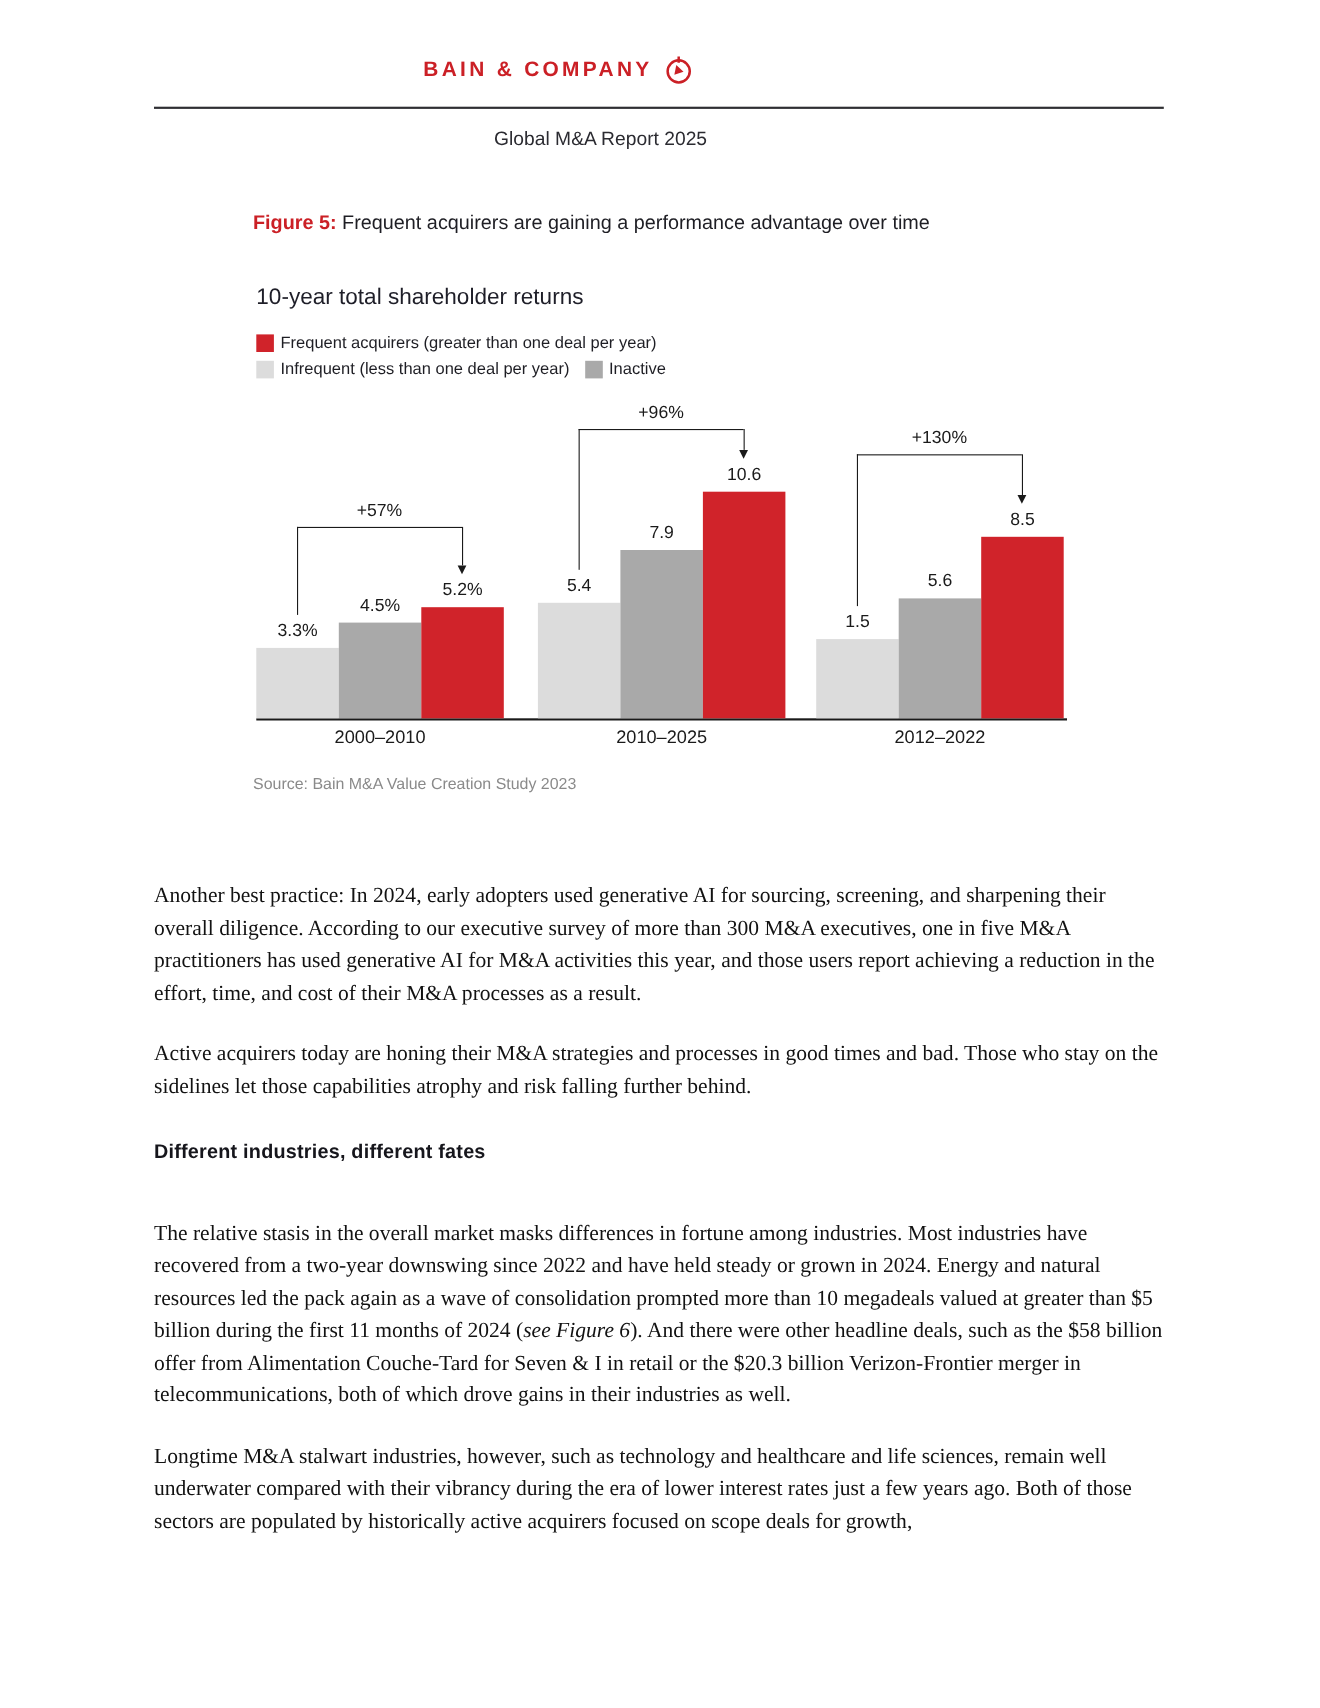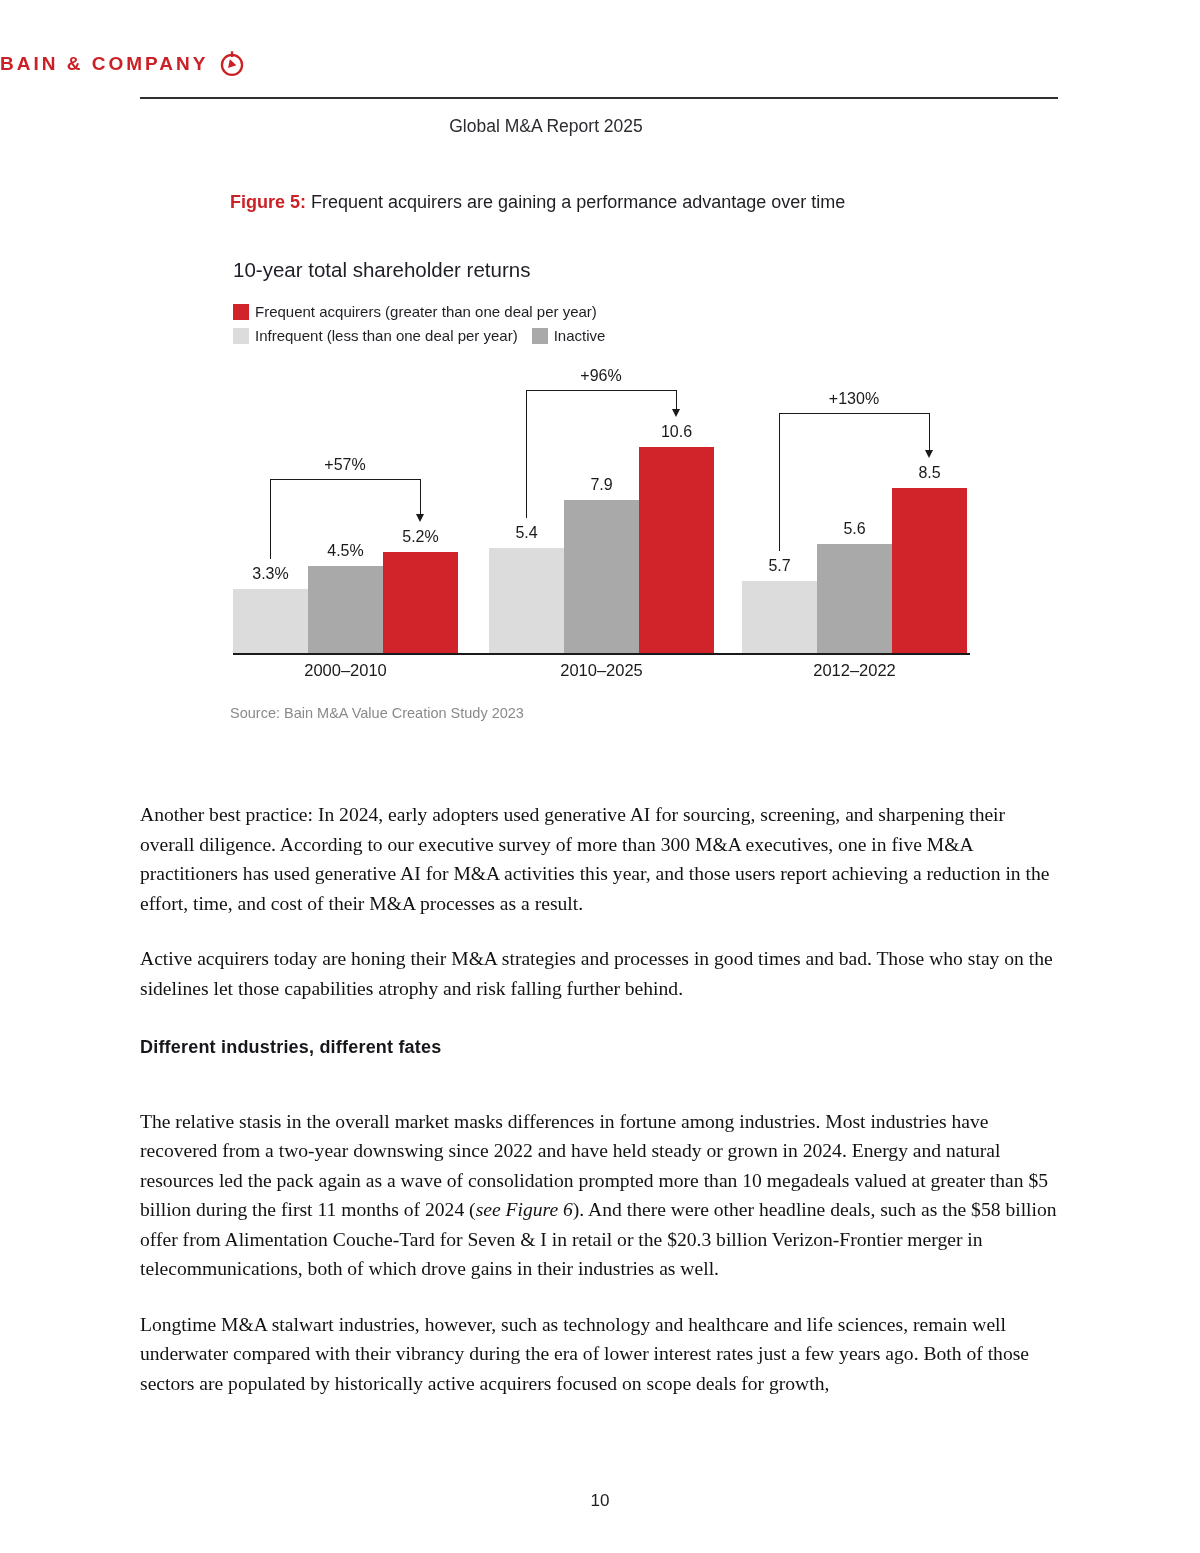--- a/index.html
+++ b/index.html
@@ -3,21 +3,21 @@
 <meta charset="utf-8">
 <style>
   * { margin:0; padding:0; box-sizing:border-box; }
   html,body { background:#ffffff; }
   .page {
     position:relative; width:1200px; height:1553px; background:#ffffff;
     font-family:"Liberation Sans", sans-serif; color:#1e1e24; overflow:hidden;
   }
 
   
-  .brand { position:absolute; top:50px; left:0; width:992px; text-align:left; }
+  .brand { position:absolute; top:50px; left:12px; width:992px; text-align:center; }
   .brand-inner { display:inline-flex; align-items:center; gap:10px; }
   .brand-text { font-size:19px; font-weight:bold; letter-spacing:3px; color:var(--accent,#cb2026); }
   .brand-logo { width:28px; height:28px; display:inline-block; }
   .header-rule { position:absolute; top:97px; left:140px; width:918px; height:2px; background:#2f2f33; }
   .report-title { position:absolute; top:116px; left:0; width:1092px; text-align:center; font-size:17.5px; color:#2b2b31; }
 
   
   .fig-caption { position:absolute; top:192px; left:230px; font-size:18px; color:#1e1e24; }
   .fig-label { color:var(--accent,#cb2026); font-weight:bold; margin-right:5px; }
   .chart-title { position:absolute; top:258px; left:233px; font-size:20.5px; font-weight:normal; color:#1e1e28; }
@@ -113,21 +113,21 @@
         <div class="bar" style="left: 150px; height: 206px; background: rgb(208, 35, 42);"></div>
         <div class="val" style="left: 150px; bottom: 211px;">10.6</div>
         <div class="hline" style="top: 29px; left: 37px; width: 150px;"></div>
         <div class="vline" style="top: 29px; left: 37px; height: 128px;"></div>
         <div class="vline" style="top: 29px; left: 187px; height: 19px;"></div>
         <div class="arrowhead" style="top: 48px; left: 183px;"></div>
         <div class="ann" style="bottom: 267px; left: 37px; width: 150px;">+96%</div>
       </div>
       <div class="group" style="left: 509px;">
         <div class="bar" style="left: 0px; height: 72px; background: rgb(220, 220, 220);"></div>
-        <div class="val" style="left: 0px; bottom: 77px;">5.7</div>
+        <div class="val" style="left: 0px; bottom: 77px;">1.5</div>
         <div class="bar" style="left: 75px; height: 109px; background: rgb(169, 169, 169);"></div>
         <div class="val" style="left: 75px; bottom: 114px;">5.6</div>
         <div class="bar" style="left: 150px; height: 165px; background: rgb(208, 35, 42);"></div>
         <div class="val" style="left: 150px; bottom: 170px;">8.5</div>
         <div class="hline" style="top: 52px; left: 37px; width: 150px;"></div>
         <div class="vline" style="top: 52px; left: 37px; height: 138px;"></div>
         <div class="vline" style="top: 52px; left: 187px; height: 37px;"></div>
         <div class="arrowhead" style="top: 89px; left: 183px;"></div>
         <div class="ann" style="bottom: 244px; left: 37px; width: 150px;">+130%</div>
       </div>
@@ -141,17 +141,14 @@
   <div class="source">Source: Bain M&amp;A Value Creation Study 2023</div>
 
   <div class="body">
     <p>Another best practice: In 2024, early adopters used generative AI for sourcing, screening, and sharpening their overall diligence. According to our executive survey of more than 300 M&amp;A executives, one in five M&amp;A practitioners has used generative AI for M&amp;A activities this year, and those users report achieving a reduction in the effort, time, and cost of their M&amp;A processes as a result.</p>
     <p>Active acquirers today are honing their M&amp;A strategies and processes in good times and bad. Those who stay on the sidelines let those capabilities atrophy and risk falling further behind.</p>
     <div class="section-heading">Different industries, different fates</div>
     <p><span>The relative stasis in the overall market masks differences in fortune among industries. Most industries have recovered from a two-year downswing since 2022 and have held steady or grown in 2024. Energy and natural resources led the pack again as a wave of consolidation prompted more than 10 megadeals valued at greater than $5 billion during the first 11 months of 2024 (</span><em>see Figure 6</em><span>). And there were other headline deals, such as the $58 billion offer from Alimentation Couche-Tard for Seven &amp; I in retail or the $20.3 billion Verizon-Frontier merger in telecommunications, both of which drove gains in their industries as well.</span></p>
     <p>Longtime M&amp;A stalwart industries, however, such as technology and healthcare and life sciences, remain well underwater compared with their vibrancy during the era of lower interest rates just a few years ago. Both of those sectors are populated by historically active acquirers focused on scope deals for growth,</p>
   </div>
 
-  <div class="footer">
-    <span>10</span>
-  </div>
 
 </div>
 
 </body></html>

